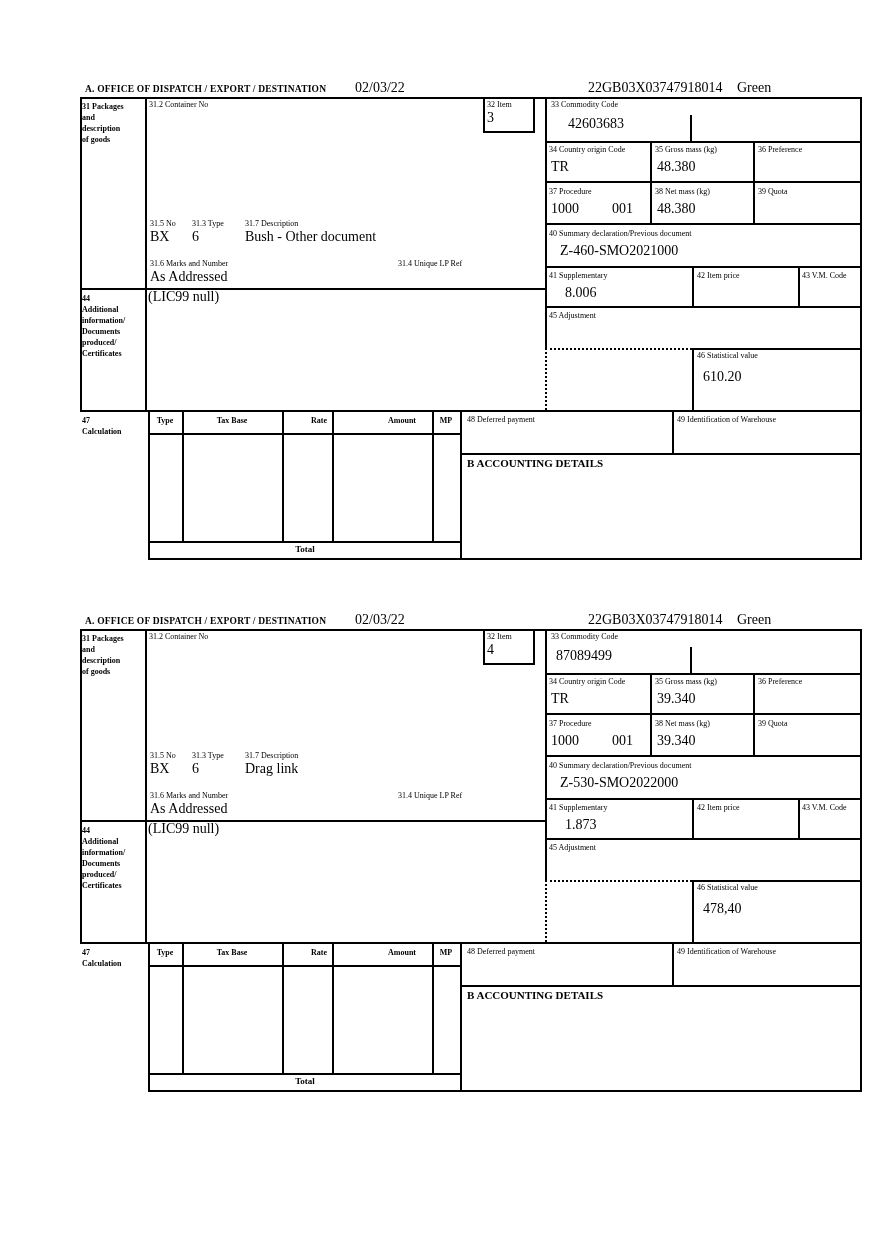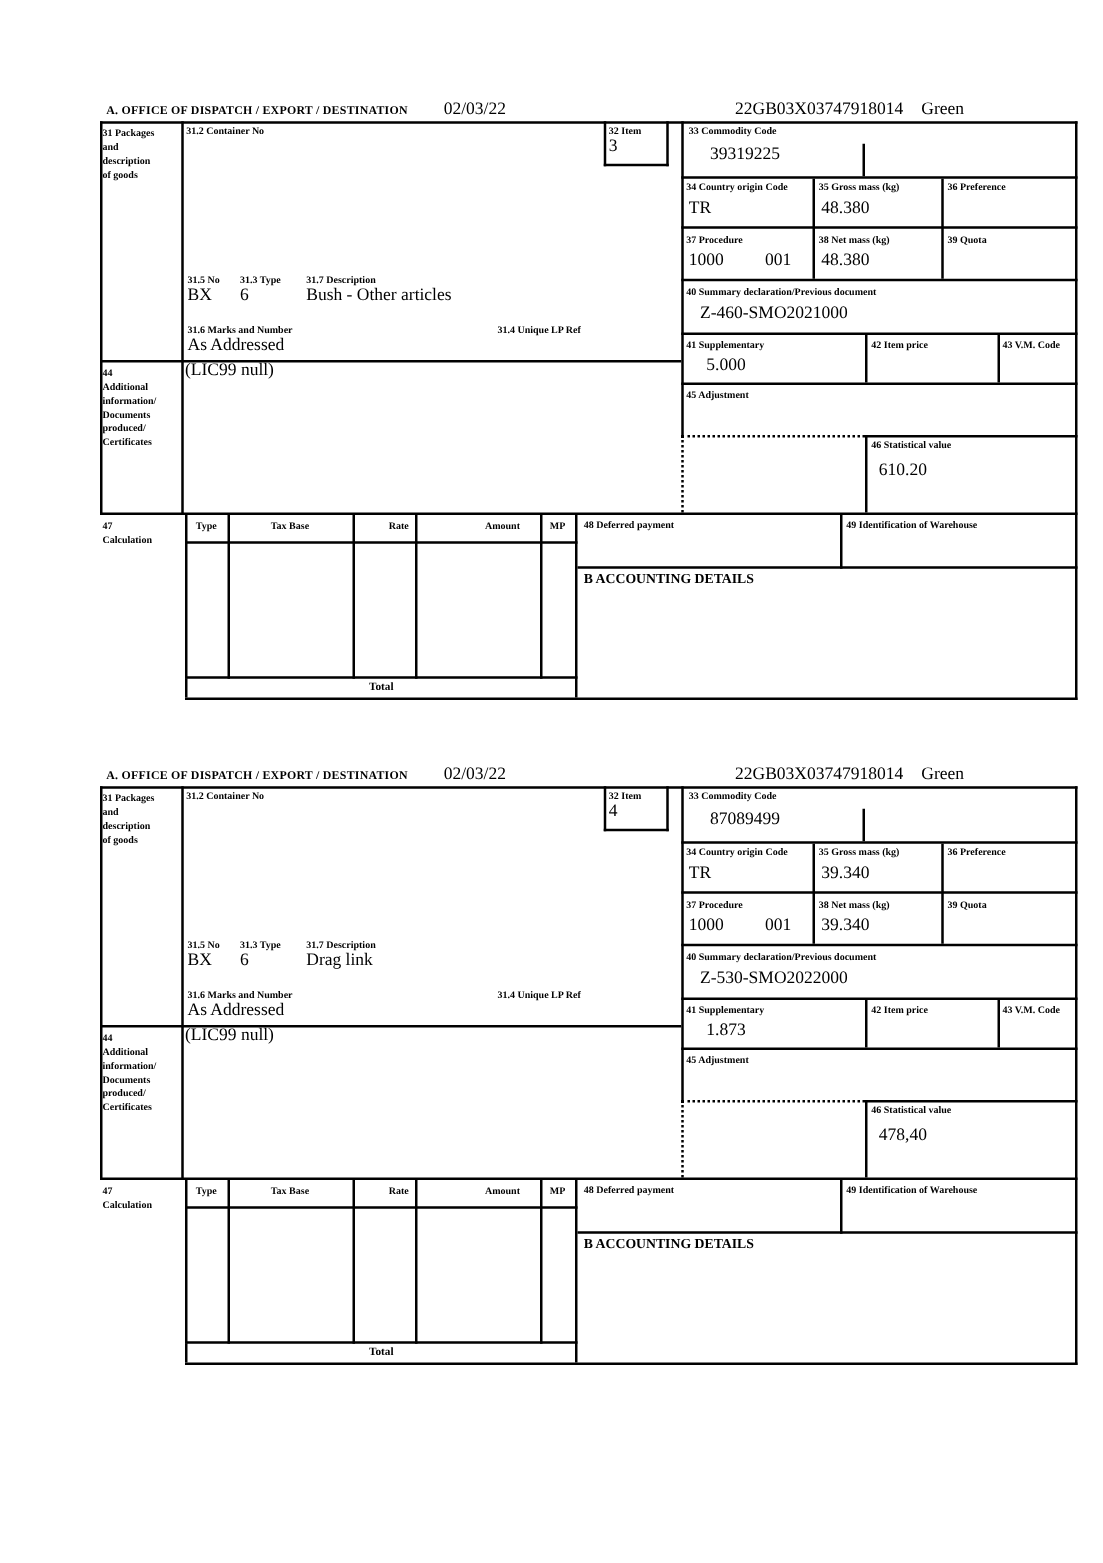--- a/index.html
+++ b/index.html
@@ -2,21 +2,21 @@
 <html><head>
 <meta charset="utf-8">
 <style>
   html,body{margin:0;padding:0;}
   body{width:882px;height:1250px;background:#fff;position:relative;
        font-family:"Liberation Serif",serif;color:#000;overflow:hidden;}
   .blk{position:absolute;left:0;width:882px;height:500px;}
   .ln{position:absolute;background:#000;}
   .dh{position:absolute;border-top:2px dotted #000;}
   .dv{position:absolute;border-left:2px dotted #000;}
-  .lb{position:absolute;font-weight:bold;font-size:8px;line-height:10px;white-space:nowrap;text-align:center;}
+  .lb{position:absolute;font-weight:normal;font-size:8px;line-height:10px;white-space:nowrap;text-align:center;}
   .lbm{position:absolute;font-weight:bold;font-size:8px;line-height:11px;}
   .vl{position:absolute;font-size:14px;line-height:16px;white-space:nowrap;}
   .hd{position:absolute;font-weight:bold;font-size:9.5px;line-height:12px;white-space:nowrap;letter-spacing:.2px;}
   .hv{position:absolute;font-size:14px;line-height:16px;white-space:nowrap;}
   .cth{position:absolute;top:336px;font-weight:bold;font-size:8px;line-height:10px;box-sizing:border-box;}
   .acc{position:absolute;font-weight:bold;font-size:11px;line-height:13px;white-space:nowrap;}
   .tc{text-align:center;} .tr{text-align:right;}
   .tot{position:absolute;font-weight:bold;font-size:9px;line-height:11px;text-align:center;}
 </style>
 </head>
@@ -68,53 +68,53 @@
     <div>31 Packages</div>
     <div>and</div>
     <div>description</div>
     <div>of goods</div>
   </div>
 
   <div class="lb" style="left:149px;top:20px">31.2 Container No</div>
   <div class="lb" style="left:487px;top:20px">32 Item</div>
   <div class="vl" style="left:487px;top:30px">3</div>
   <div class="lb" style="left:551px;top:20px">33 Commodity Code</div>
-  <div class="vl" style="left:568px;top:36px">39319225</div>
+  <div class="vl" style="left:568px;top:36px">42603683</div>
 
   <div class="lb" style="left:549px;top:65px">34 Country origin Code</div>
   <div class="vl" style="left:551px;top:79px">TR</div>
   <div class="lb" style="left:655px;top:65px">35 Gross mass (kg)</div>
   <div class="vl" style="left:657px;top:79px">48.380</div>
   <div class="lb" style="left:758px;top:65px">36 Preference</div>
 
   <div class="lb" style="left:549px;top:107px">37 Procedure</div>
   <div class="vl" style="left:551px;top:121px">1000</div>
   <div class="vl" style="left:612px;top:121px">001</div>
   <div class="lb" style="left:655px;top:107px">38 Net mass (kg)</div>
   <div class="vl" style="left:657px;top:121px">48.380</div>
   <div class="lb" style="left:758px;top:107px">39 Quota</div>
 
   <div class="lb" style="left:549px;top:149px">40 Summary declaration/Previous document</div>
   <div class="vl" style="left:560px;top:163px">Z-460-SMO2021000</div>
 
   <div class="lb" style="left:549px;top:191px">41 Supplementary</div>
-  <div class="vl" style="left:565px;top:205px">5.000</div>
+  <div class="vl" style="left:565px;top:205px">8.006</div>
   <div class="lb" style="left:697px;top:191px">42 Item price</div>
   <div class="lb" style="left:802px;top:191px">43 V.M. Code</div>
 
   <div class="lb" style="left:549px;top:231px">45 Adjustment</div>
   <div class="lb" style="left:697px;top:271px">46 Statistical value</div>
   <div class="vl" style="left:703px;top:289px">610.20</div>
 
   <div class="lb" style="left:150px;top:139px">31.5 No</div>
   <div class="lb" style="left:192px;top:139px">31.3 Type</div>
   <div class="lb" style="left:245px;top:139px">31.7 Description</div>
   <div class="vl" style="left:150px;top:149px">BX</div>
   <div class="vl" style="left:192px;top:149px">6</div>
-  <div class="vl" style="left:245px;top:149px">Bush - Other articles</div>
+  <div class="vl" style="left:245px;top:149px">Bush - Other document</div>
 
   <div class="lb" style="left:150px;top:179px">31.6 Marks and Number</div>
   <div class="lb" style="left:398px;top:179px">31.4 Unique LP Ref</div>
   <div class="vl" style="left:150px;top:189px">As Addressed</div>
 
   <div class="lbm" style="left:82px;top:213px">
     <div>44</div>
     <div>Additional</div>
     <div>information/</div>
     <div>Documents</div>
@@ -186,21 +186,21 @@
     <div>31 Packages</div>
     <div>and</div>
     <div>description</div>
     <div>of goods</div>
   </div>
 
   <div class="lb" style="left:149px;top:20px">31.2 Container No</div>
   <div class="lb" style="left:487px;top:20px">32 Item</div>
   <div class="vl" style="left:487px;top:30px">4</div>
   <div class="lb" style="left:551px;top:20px">33 Commodity Code</div>
-  <div class="vl" style="left:568px;top:36px">87089499</div>
+  <div class="vl" style="left:556px;top:36px">87089499</div>
 
   <div class="lb" style="left:549px;top:65px">34 Country origin Code</div>
   <div class="vl" style="left:551px;top:79px">TR</div>
   <div class="lb" style="left:655px;top:65px">35 Gross mass (kg)</div>
   <div class="vl" style="left:657px;top:79px">39.340</div>
   <div class="lb" style="left:758px;top:65px">36 Preference</div>
 
   <div class="lb" style="left:549px;top:107px">37 Procedure</div>
   <div class="vl" style="left:551px;top:121px">1000</div>
   <div class="vl" style="left:612px;top:121px">001</div>

